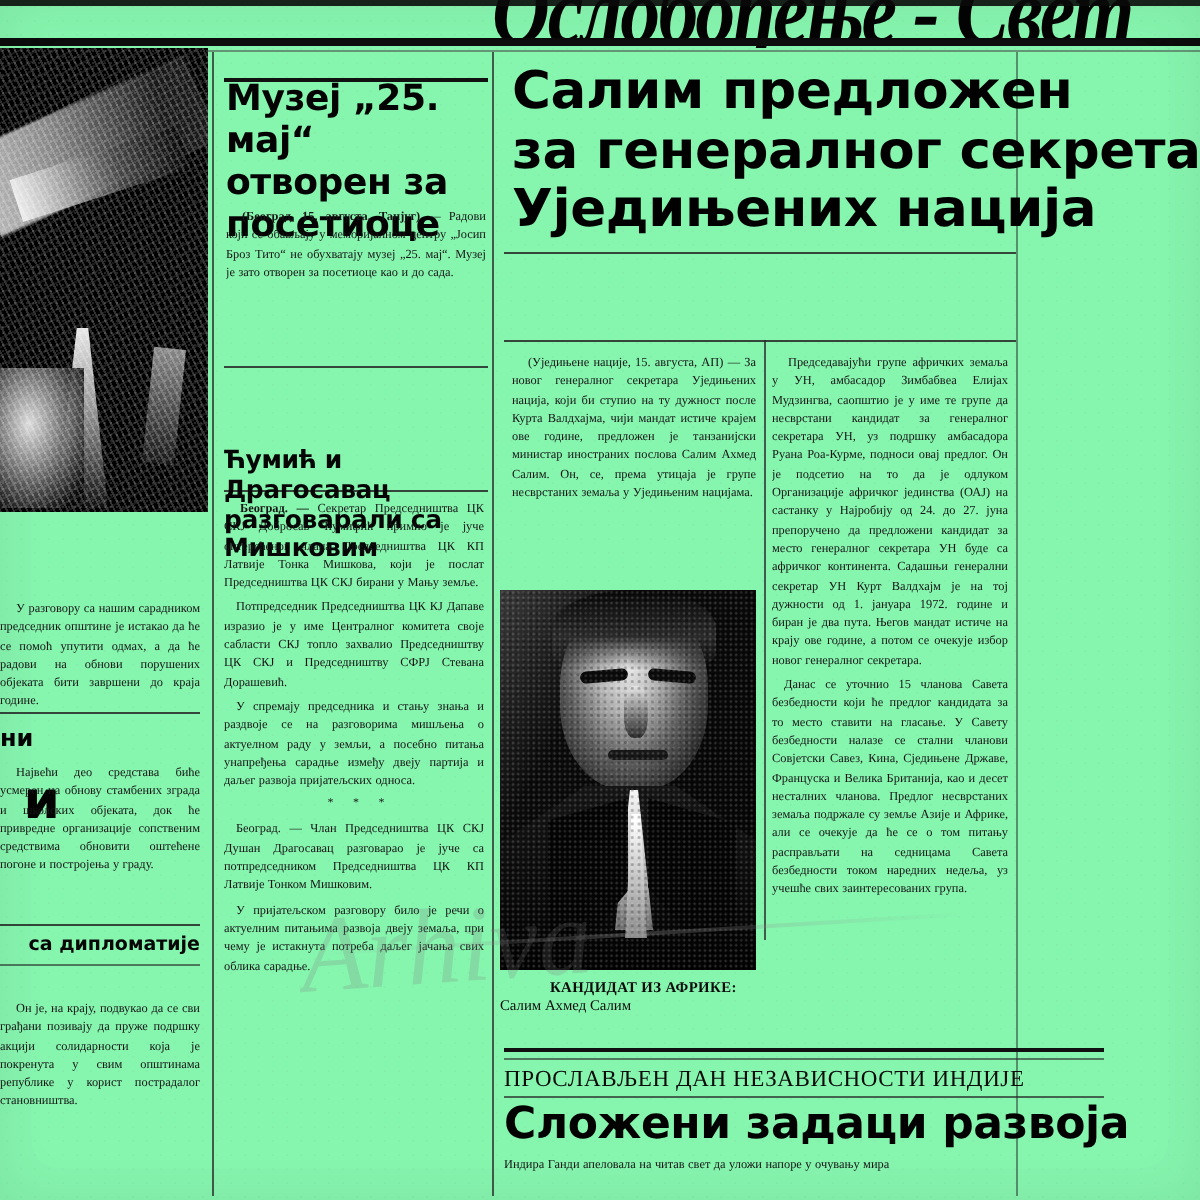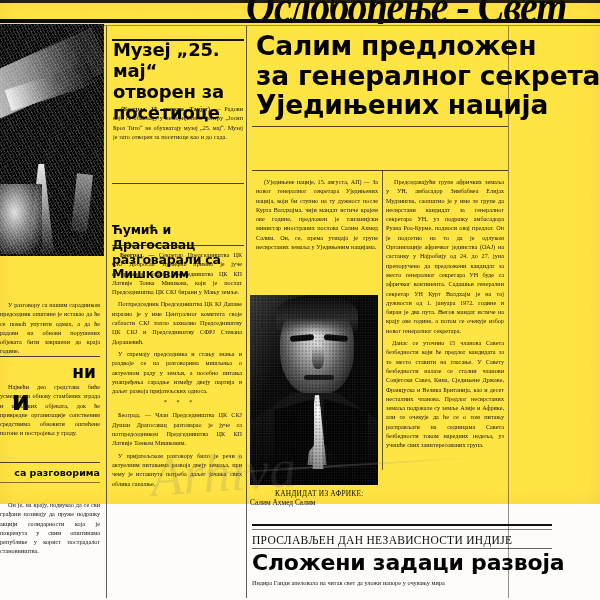--- a/index.html
+++ b/index.html
@@ -3,22 +3,22 @@
 <meta charset="utf-8">
 <style>
   html,body{margin:0;padding:0;background:#ffffff;}
   body{
     width:600px;height:600px;overflow:hidden;position:relative;
     font-family:"Liberation Serif", serif;
     background:#fdfcfa;
   }
   
   #scan{
-    position:absolute;inset:0;width:600px;height:504px;
-    background:#fde047;
+    position:absolute;inset:0;width:600px;height:600px;
+    background:#86efac;
     filter:contrast(1.05);
   }
   
   #masthead{
     position:absolute;left:0;top:0;width:600px;height:24px;overflow:hidden;
   }
   #masthead-text{
     position:absolute;left:246px;top:-22px;
     font-family:"Liberation Serif", serif;
     font-style:italic;font-weight:700;
@@ -174,21 +174,21 @@
   #deck-salim{
     position:absolute;left:256px;top:131px;width:250px;
     font-family:"Liberation Serif", serif;font-size:8.4px;line-height:1.42;
     color:#111;text-align:justify;font-weight:600;
   }
   
   #caption-portrait{
     position:absolute;left:250px;top:489px;width:128px;
     font-family:"Liberation Serif", serif;font-size:7.4px;line-height:1.28;color:#111;
   }
-  #caption-portrait b{font-weight:400;letter-spacing:.2px;padding-left:25px;}
+  #caption-portrait b{font-weight:700;letter-spacing:.2px;padding-left:25px;}
 
   
   .col{
     position:absolute;
     font-family:"Liberation Serif", serif;
     font-size:6.2px;line-height:1.5;color:#1a1a1a;
     text-align:justify;overflow:hidden;
     word-spacing:.2px;
     -webkit-font-smoothing:none;
   }
@@ -206,22 +206,22 @@
   #col-leftedge-b{left:0px;top:382px;width:100px;height:92px;}
   #col-leftedge-c{left:0px;top:500px;width:100px;height:98px;}
   #col-salim-1{left:256px;top:177px;width:122px;height:112px;}
   #col-salim-2{left:386px;top:177px;width:118px;height:292px;}
   #col-indija{left:252px;top:578px;width:300px;height:22px;}
   #col-indija p{text-indent:0;}
 
   
   #cut-ni{
     position:absolute;left:0px;top:362px;width:96px;
-    font-family:"DejaVu Sans", sans-serif;font-weight:700;font-size:17px;color:#0a0a0a;
-    text-align:right;
+    font-family:"DejaVu Sans", sans-serif;font-weight:700;font-size:12px;color:#0a0a0a;
+    text-align:left;
   }
   #cut-i{
     position:absolute;left:0px;top:386px;width:30px;
     font-family:"DejaVu Sans", sans-serif;font-weight:700;font-size:26px;color:#0a0a0a;
     text-align:right;
   }
   #cut-postradalog{
     position:absolute;left:0px;top:467px;width:100px;
     font-family:"DejaVu Sans", sans-serif;font-weight:700;font-size:9.5px;color:#0d0d0d;
     text-align:right;white-space:nowrap;
@@ -347,21 +347,21 @@
   </div>
 
   <div class="col" id="col-leftedge-a">
     <p class="first">У разговору са нашим сарадником председник општине је истакао да ће се помоћ упутити одмах, а да ће радови на обнови порушених објеката бити завршени до краја године.</p>
   </div>
   <div id="cut-ni">ни</div>
   <div id="cut-i">и</div>
   <div class="col" id="col-leftedge-b">
     <p class="first">Највећи део средстава биће усмерен на обнову стамбених зграда и школских објеката, док ће привредне организације сопственим средствима обновити оштећене погоне и постројења у граду.</p>
   </div>
-  <div id="cut-postradalog">са разговорима</div>
+  <div id="cut-postradalog">са дипломатије</div>
   <div class="col" id="col-leftedge-c">
     <p class="first">Он је, на крају, подвукао да се сви грађани позивају да пруже подршку акцији солидарности која је покренута у свим општинама републике у корист пострадалог становништва.</p>
   </div>
 
   <div id="kicker-indija">ПРОСЛАВЉЕН ДАН НЕЗАВИСНОСТИ ИНДИЈЕ</div>
   <div class="hl-main" id="hl-slozeni">Сложени задаци развоја</div>
   <div class="col" id="col-indija">
     <p>Индира Ганди апеловала на читав свет да уложи напоре у очувању мира</p>
   </div>
 

